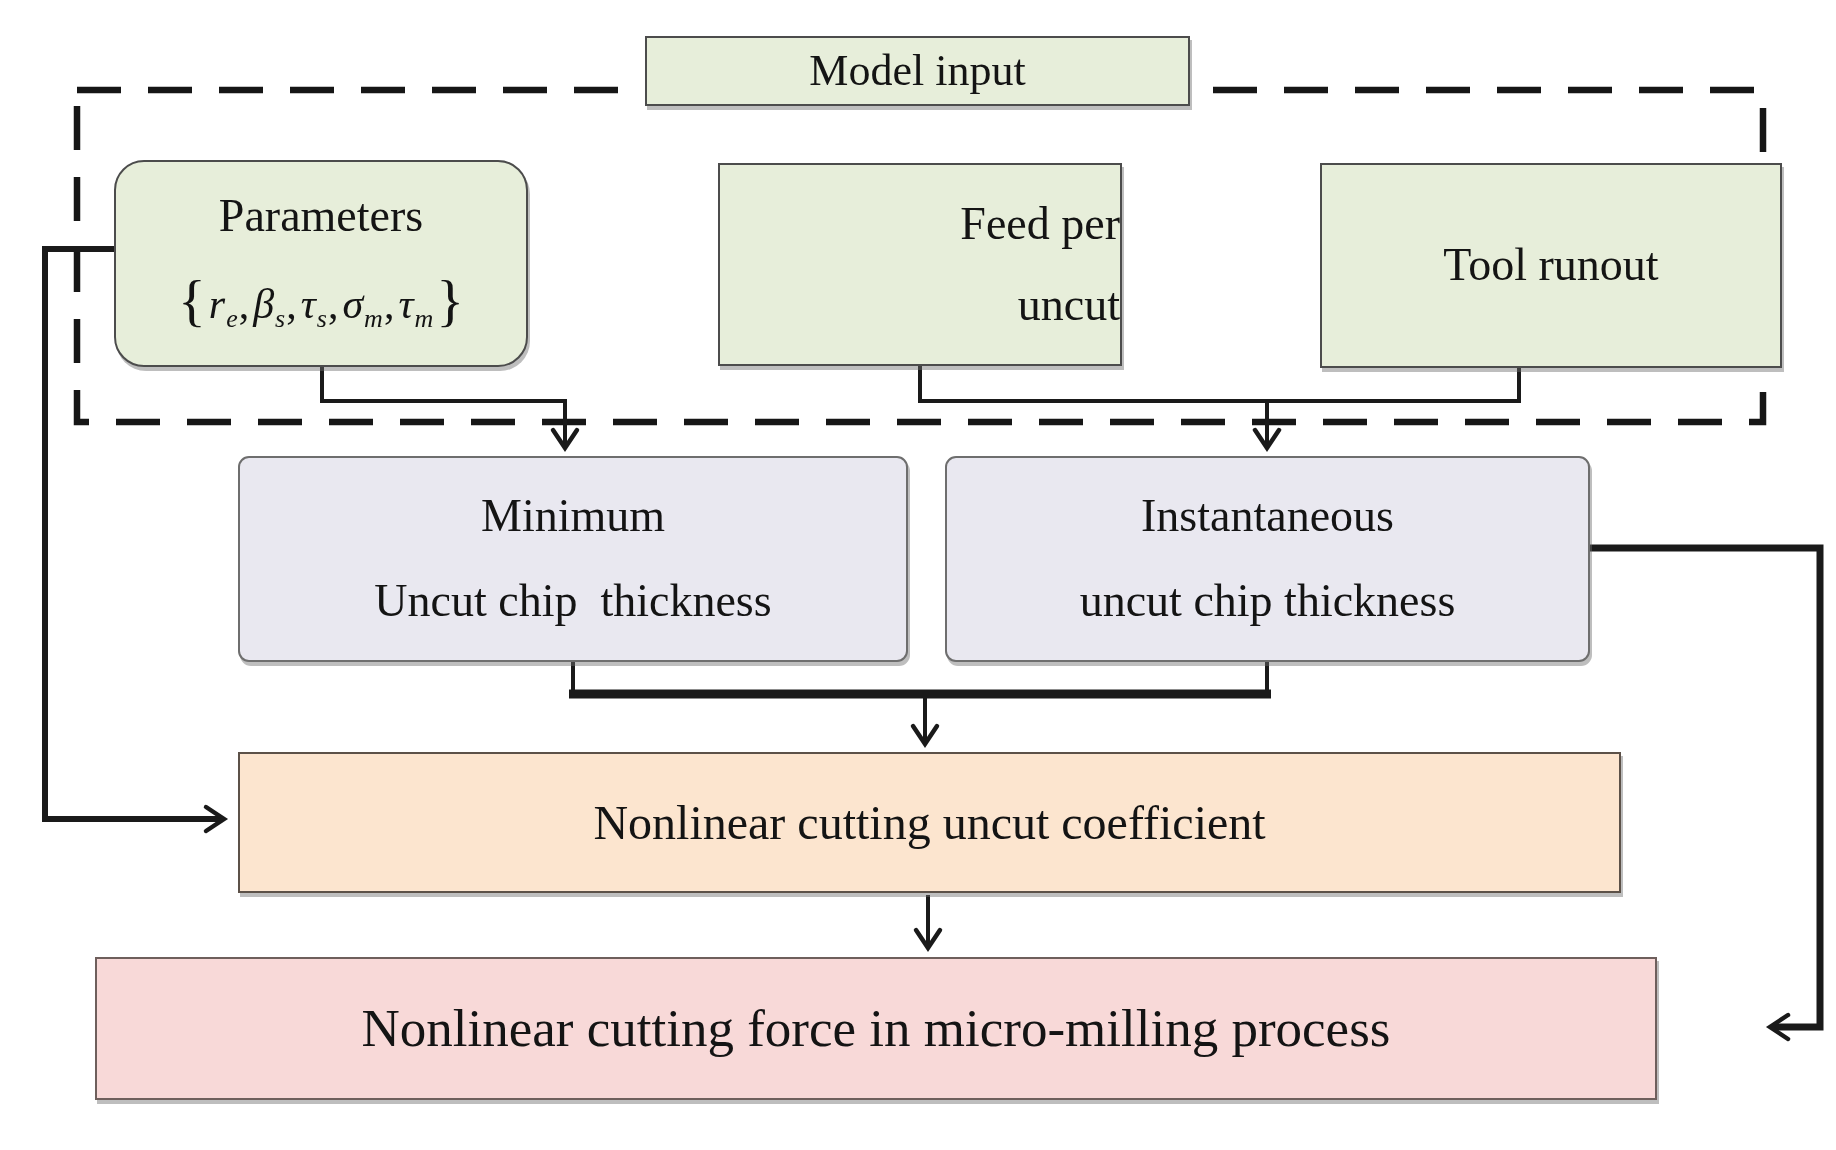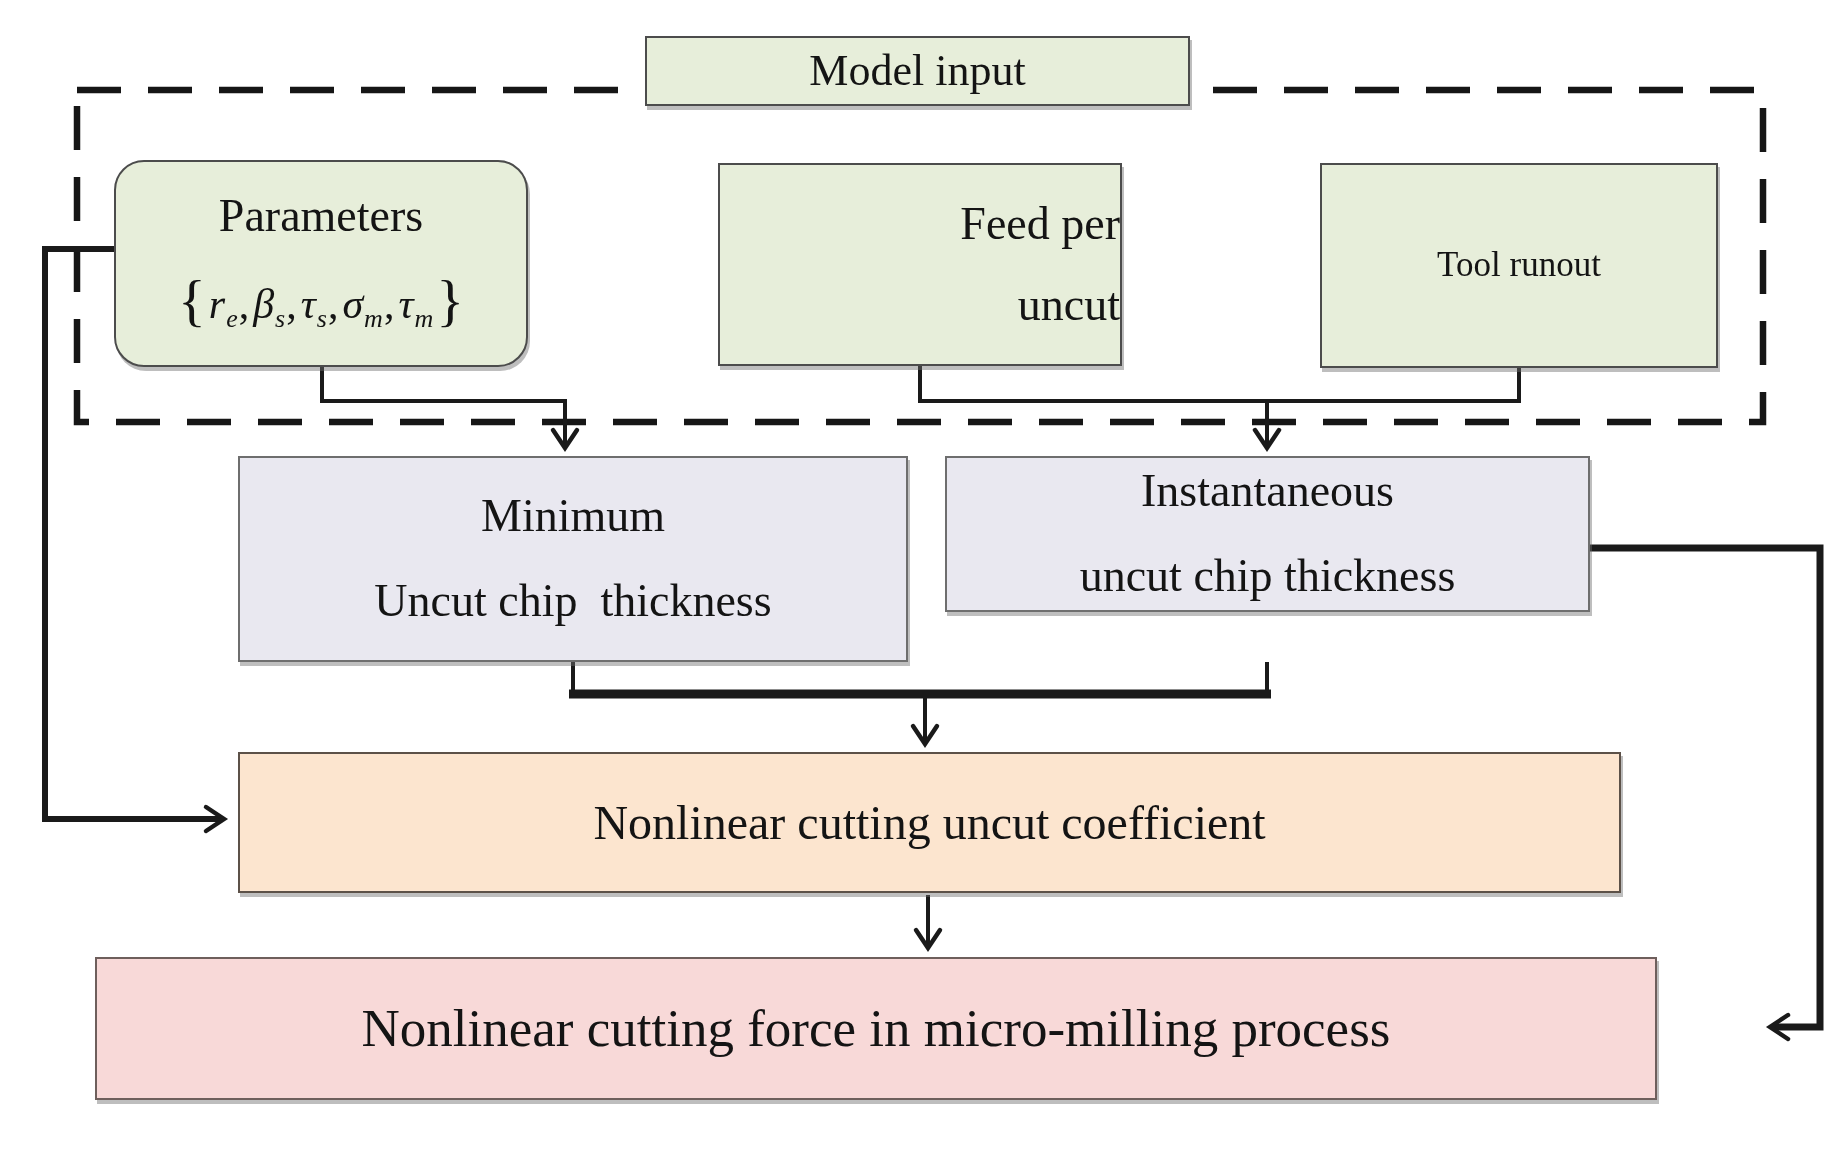--- a/index.html
+++ b/index.html
@@ -25,32 +25,32 @@
     box-shadow: 2px 4px 0 rgba(110,110,110,0.45);
     display: flex;
     flex-direction: column;
     align-items: center;
     justify-content: center;
     text-align: center;
     z-index: 2;
     line-height: 1.15;
   }
   .green    { background: #e7eeda; }
-  .lavender { background: #e9e8f0; border-color: #6e6e6e; }
+  .lavender { background: #e9e8f0; border-color: #6e6e6e; border-radius: 11px; }
   .peach    { background: #fce5cf; border-color: #5c5148; }
   .pink     { background: #f8d9d8; border-color: #6e5f5c; }
 
   .box-line { white-space: pre; }
 
   #model-input    { left: 645px;  top: 36px;  width: 545px;  height: 70px;  font-size: 44px; z-index: 3; }
   #parameters     { left: 114px;  top: 160px; width: 414px;  height: 207px; font-size: 46px; justify-content: space-evenly; border-radius: 30px; }
   #feed-per-tooth { left: 718px;  top: 163px; width: 404px;  height: 203px; font-size: 46px; row-gap: 28px; align-items: flex-end; }
-  #tool-runout    { left: 1320px; top: 163px; width: 398px;  height: 205px; font-size: 35px; }
+  #tool-runout    { left: 1320px; top: 163px; width: 462px;  height: 205px; font-size: 46px; }
   #minimum-uct    { left: 238px;  top: 456px; width: 670px;  height: 206px; font-size: 46px; row-gap: 32px; }
-  #instantaneous-uct { left: 945px; top: 456px; width: 645px; height: 156px; font-size: 46px; row-gap: 32px; }
+  #instantaneous-uct { left: 945px; top: 456px; width: 645px; height: 206px; font-size: 46px; row-gap: 32px; }
   #coefficient    { left: 238px;  top: 752px; width: 1383px; height: 141px; font-size: 48px; }
   #final-box      { left: 95px;   top: 957px; width: 1562px; height: 143px; font-size: 53px; }
 
   .formula { font-size: 42px; font-style: italic; display: flex; align-items: center; }
   .formula .brace { font-size: 58px; font-style: normal; font-weight: 400; padding: 0 3px; transform: translateY(-2px); }
   .formula sub { font-size: 26px; line-height: 0; margin-left: 1px; }
   .formula .sep { font-style: normal; margin: 0 4px 0 1px; }
 </style>
 </head>
 <body>

